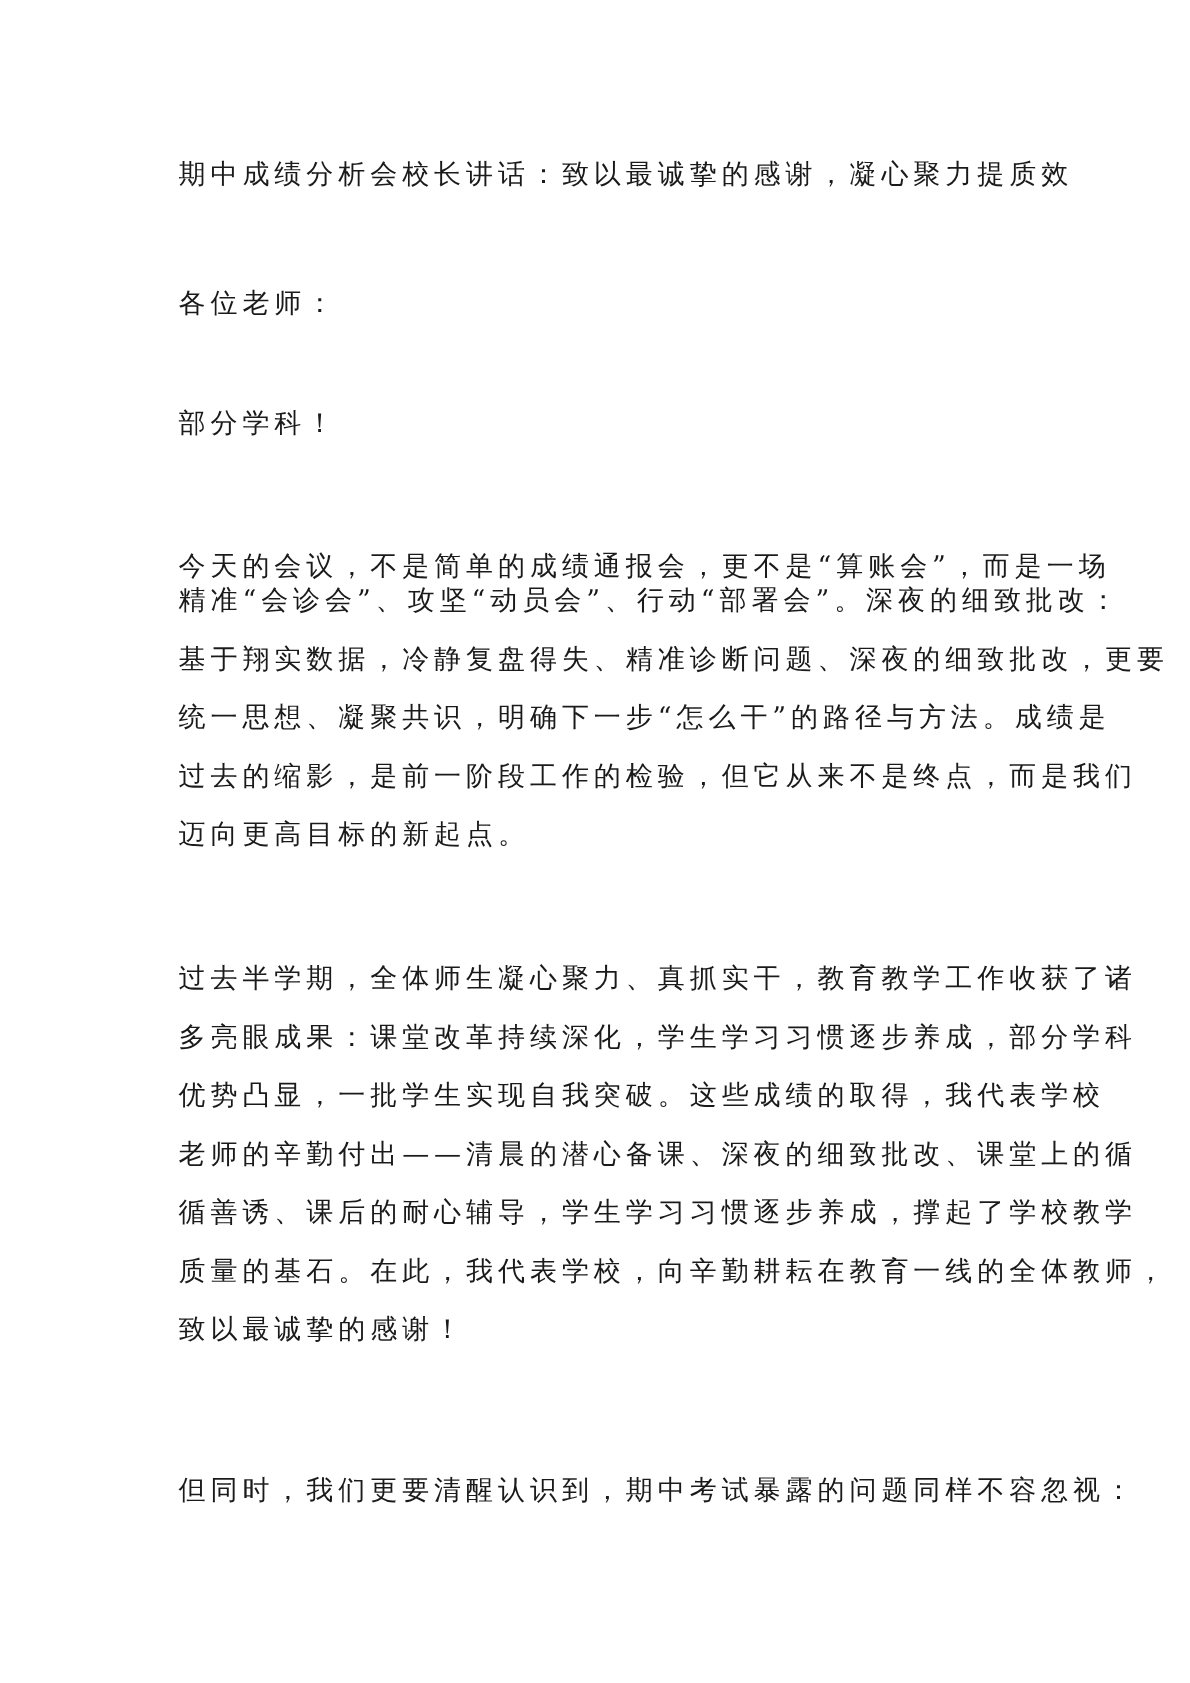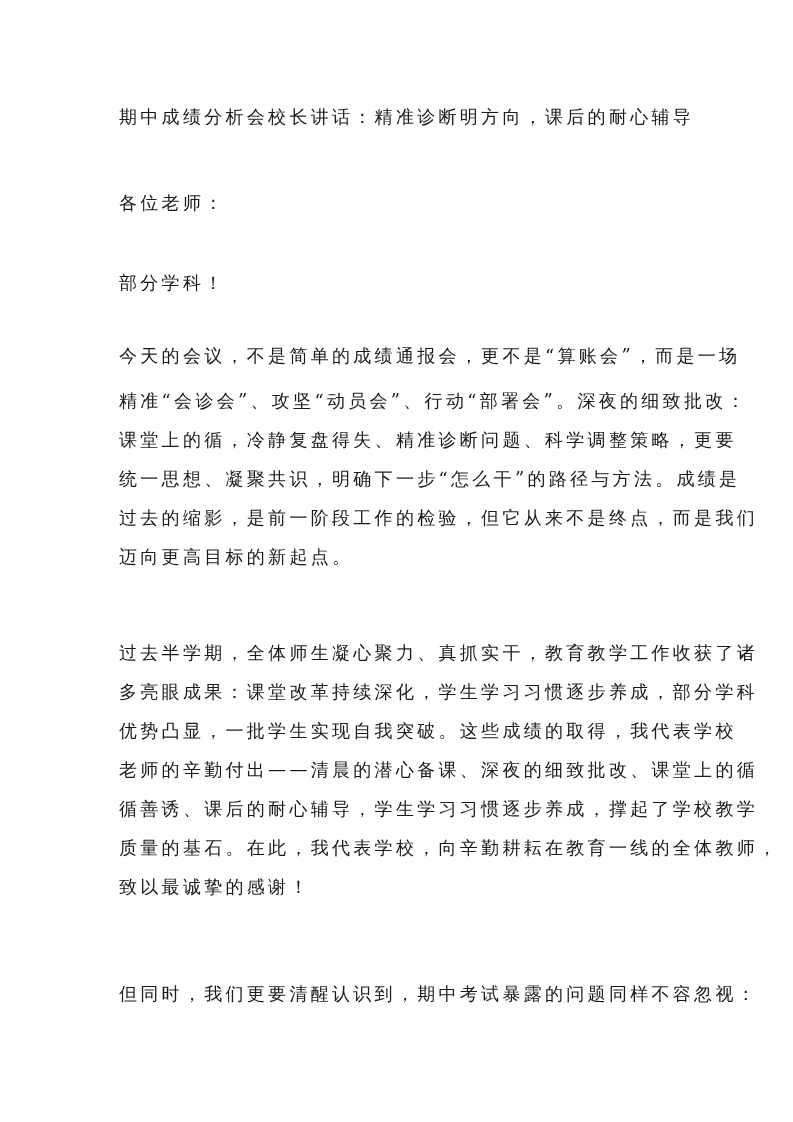--- a/index.html
+++ b/index.html
@@ -27,30 +27,30 @@
       white-space: nowrap;
       font-size: 18px;
       line-height: 24px;
       letter-spacing: 3.3px;
     }
   </style>
 </head>
 <body>
 
 <div class="page">
-  <div class="line" style="top:105px">期中成绩分析会校长讲话：精准诊断明方向，课后的耐心辅导</div>
+  <div class="line" style="top:105px">期中成绩分析会校长讲话：致以最诚挚的感谢，凝心聚力提质效</div>
 
   <div class="line" style="top:191px">各位老师：</div>
 
   <div class="line" style="top:271px">部分学科！</div>
 
   <div>
-    <div class="line" style="top:344px">今天的会议，不是简单的成绩通报会，更不是“算账会”，而是一场</div>
+    <div class="line" style="top:366px">今天的会议，不是简单的成绩通报会，更不是“算账会”，而是一场</div>
     <div class="line" style="top:389px">精准“会诊会”、攻坚“动员会”、行动“部署会”。深夜的细致批改：</div>
-    <div class="line" style="top:428px">课堂上的循，冷静复盘得失、精准诊断问题、科学调整策略，更要</div>
+    <div class="line" style="top:428px">基于翔实数据，冷静复盘得失、精准诊断问题、深夜的细致批改，更要</div>
     <div class="line" style="top:467px">统一思想、凝聚共识，明确下一步“怎么干”的路径与方法。成绩是</div>
     <div class="line" style="top:506px">过去的缩影，是前一阶段工作的检验，但它从来不是终点，而是我们</div>
     <div class="line" style="top:545px">迈向更高目标的新起点。</div>
   </div>
 
   <div>
     <div class="line" style="top:641px">过去半学期，全体师生凝心聚力、真抓实干，教育教学工作收获了诸</div>
     <div class="line" style="top:680px">多亮眼成果：课堂改革持续深化，学生学习习惯逐步养成，部分学科</div>
     <div class="line" style="top:719px">优势凸显，一批学生实现自我突破。这些成绩的取得，我代表学校</div>
     <div class="line" style="top:758px">老师的辛勤付出——清晨的潜心备课、深夜的细致批改、课堂上的循</div>

